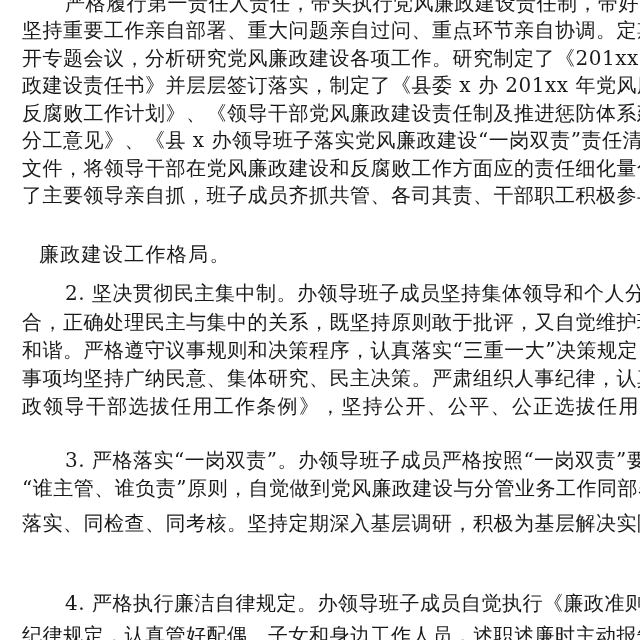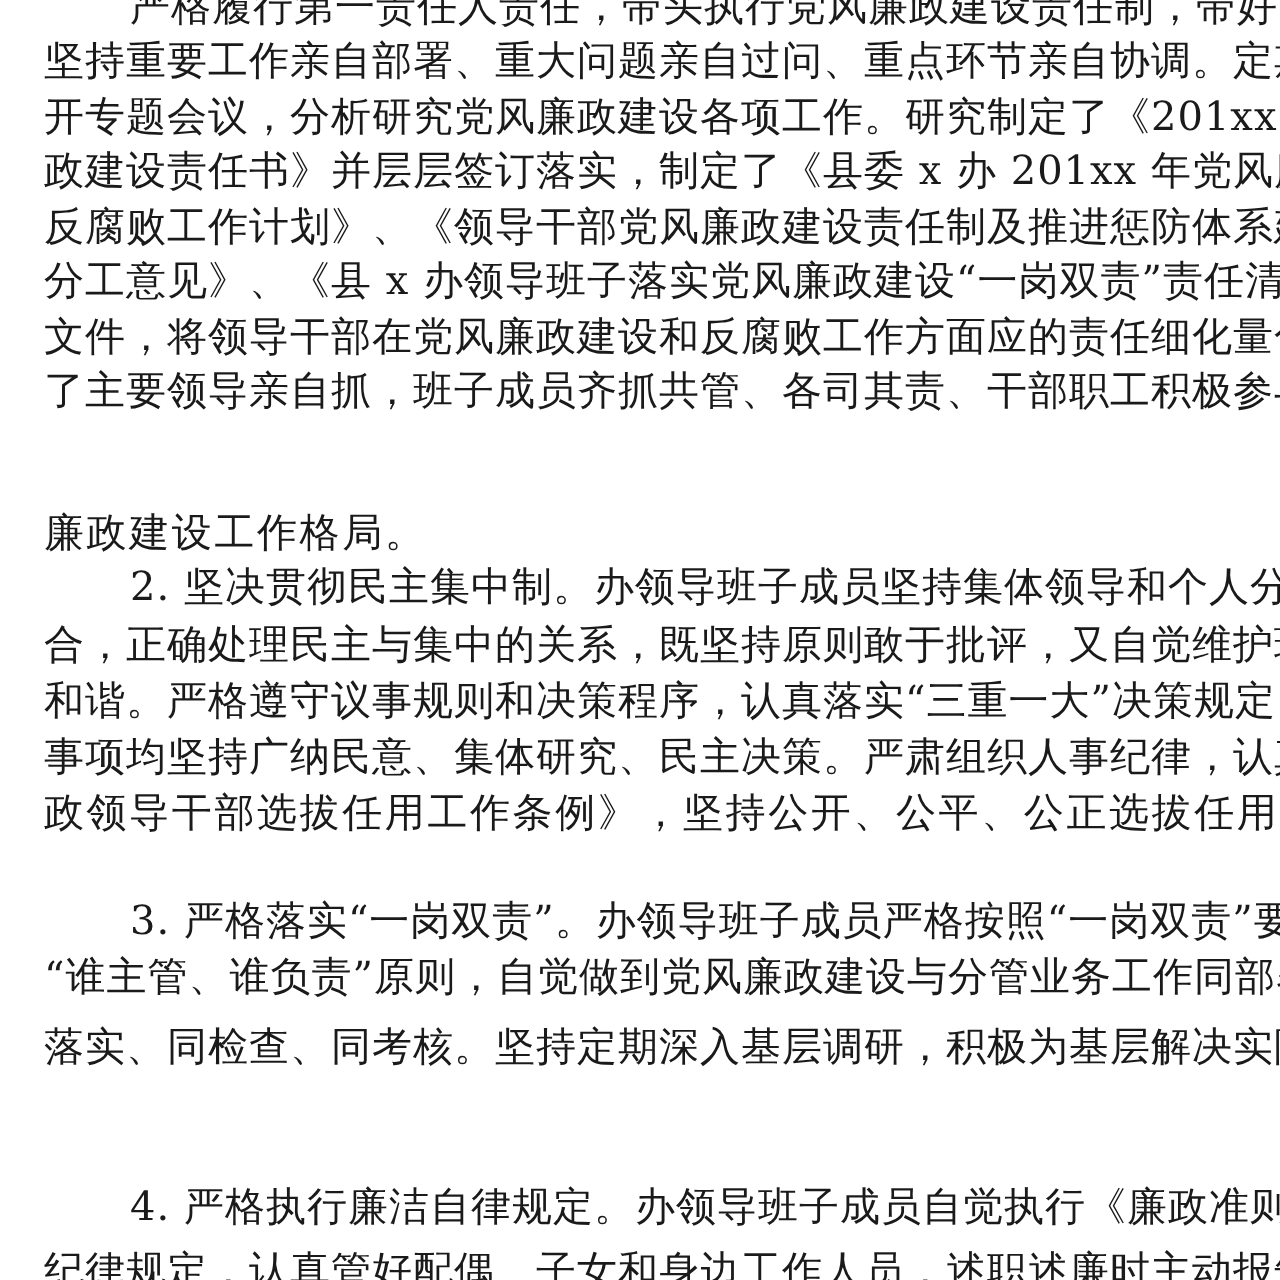--- a/index.html
+++ b/index.html
@@ -54,21 +54,21 @@
 
   <div>
     <div class="line indent cut" style="top:-11px;">严格履行第一责任人责任，带头执行党风廉政建设责任制，带好队伍，</div>
     <div class="line" style="top:16px;">坚持重要工作亲自部署、重大问题亲自过问、重点环节亲自协调。定期组织召</div>
     <div class="line" style="top:44px;">开专题会议，分析研究党风廉政建设各项工作。研究制定了《201xx 年党风廉</div>
     <div class="line" style="top:71px;">政建设责任书》并层层签订落实，制定了《县委 x 办 201xx 年党风廉政建设和</div>
     <div class="line" style="top:99px;">反腐败工作计划》、《领导干部党风廉政建设责任制及推进惩防体系建设职责</div>
     <div class="line" style="top:126px;">分工意见》、《县 x 办领导班子落实党风廉政建设“一岗双责”责任清单》等</div>
     <div class="line" style="top:154px;">文件，将领导干部在党风廉政建设和反腐败工作方面应的责任细化量化，形成</div>
     <div class="line" style="top:181px;">了主要领导亲自抓，班子成员齐抓共管、各司其责、干部职工积极参与的党风</div>
-    <div class="line last" style="top:252px;">廉政建设工作格局。</div>
+    <div class="line last" style="top:240px;margin-left:17px;">廉政建设工作格局。</div>
   </div>
 
   <div>
     <div class="line indent" style="top:279px;">2. 坚决贯彻民主集中制。办领导班子成员坚持集体领导和个人分工相结</div>
     <div class="line" style="top:308px;">合，正确处理民主与集中的关系，既坚持原则敢于批评，又自觉维护班子团结</div>
     <div class="line" style="top:336px;">和谐。严格遵守议事规则和决策程序，认真落实“三重一大”决策规定，重大</div>
     <div class="line" style="top:364px;">事项均坚持广纳民意、集体研究、民主决策。严肃组织人事纪律，认真执行《党</div>
     <div class="line last" style="top:392px;">政领导干部选拔任用工作条例》，坚持公开、公平、公正选拔任用干部。</div>
   </div>
 

